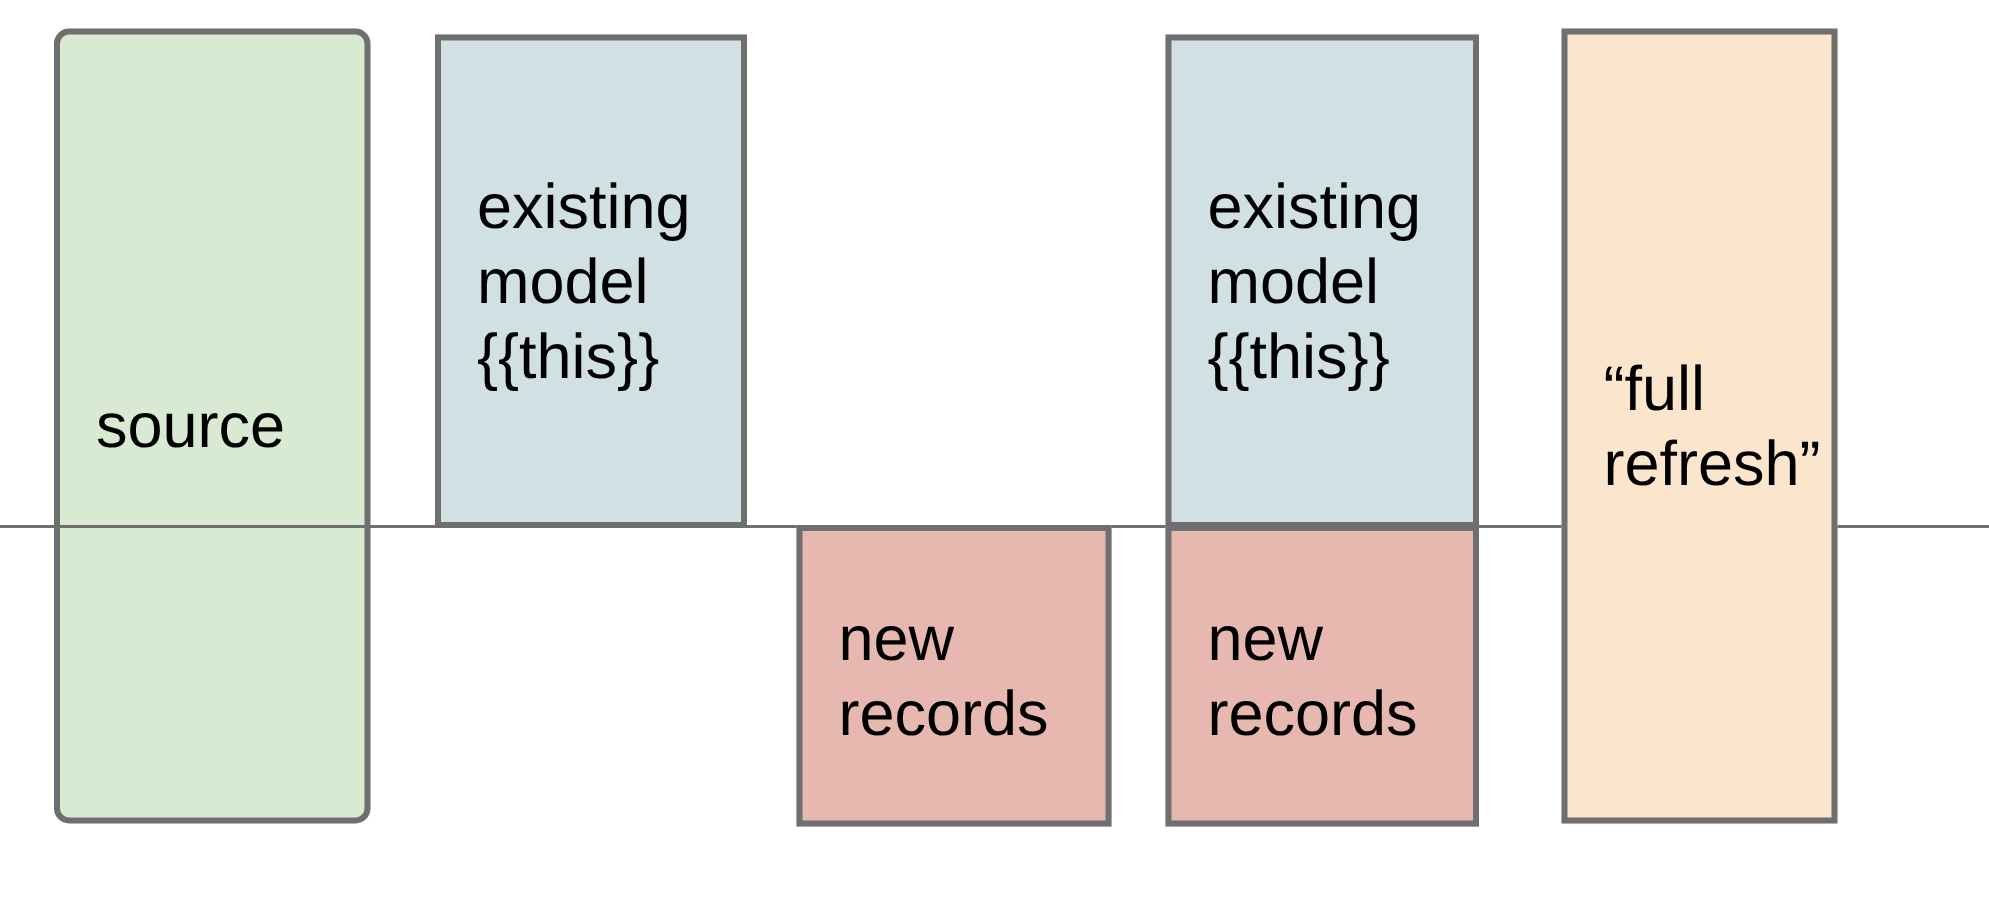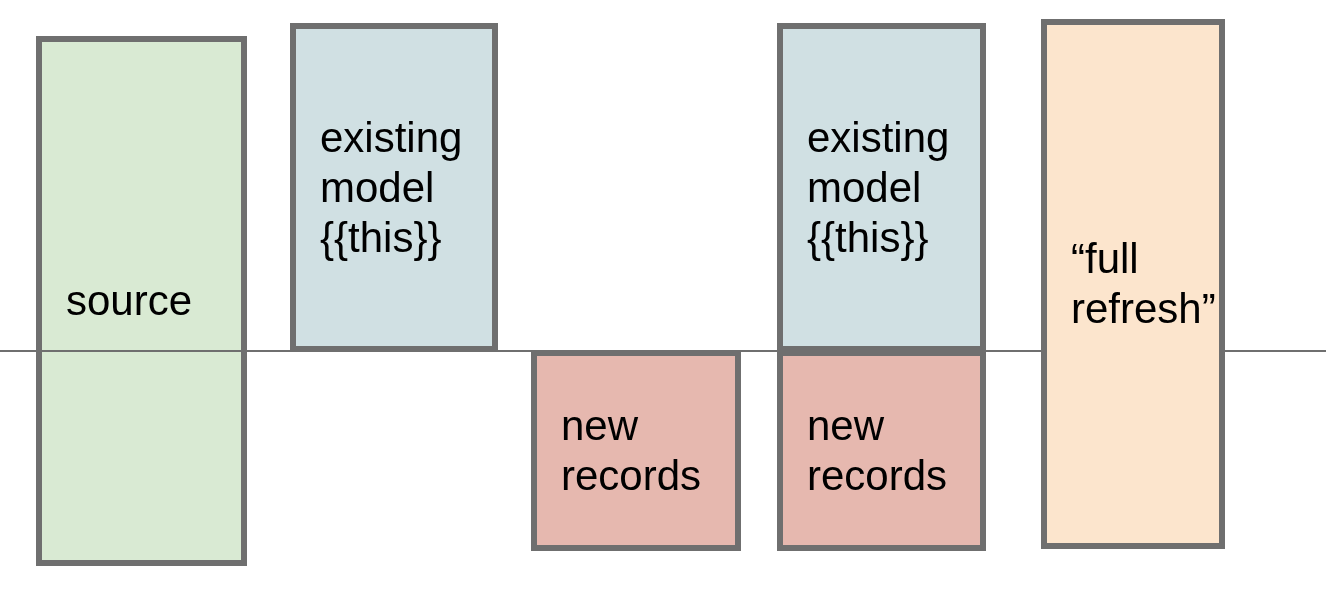--- a/index.html
+++ b/index.html
@@ -20,39 +20,40 @@
     position: absolute;
     left: 0;
     right: 0;
     top: 350px;
     height: 2px;
     z-index: 2;
   }
   .box {
     position: absolute;
     box-sizing: border-box;
-    border: 6px solid #c2410c;
+    border: 4px solid #c2410c;
     display: flex;
     align-items: center;
     z-index: 3;
   }
   .box .label {
     display: block;
     padding-left: 24px;
     padding-right: 20px;
     font-size: 42px;
     line-height: 50px;
     color: #000000;
   }
   .box-source {
     left: 36px;
-    top: 36px;
+    top: 19px;
     width: 211px;
     height: 530px;
     z-index: 1; 
+    border-radius: 10px;
   }
   .box-existing-1 {
     left: 290px;
     top: 23px;
     width: 208px;
     height: 329px;
   }
   .box-new-1 {
     left: 531px;
     top: 350px;

